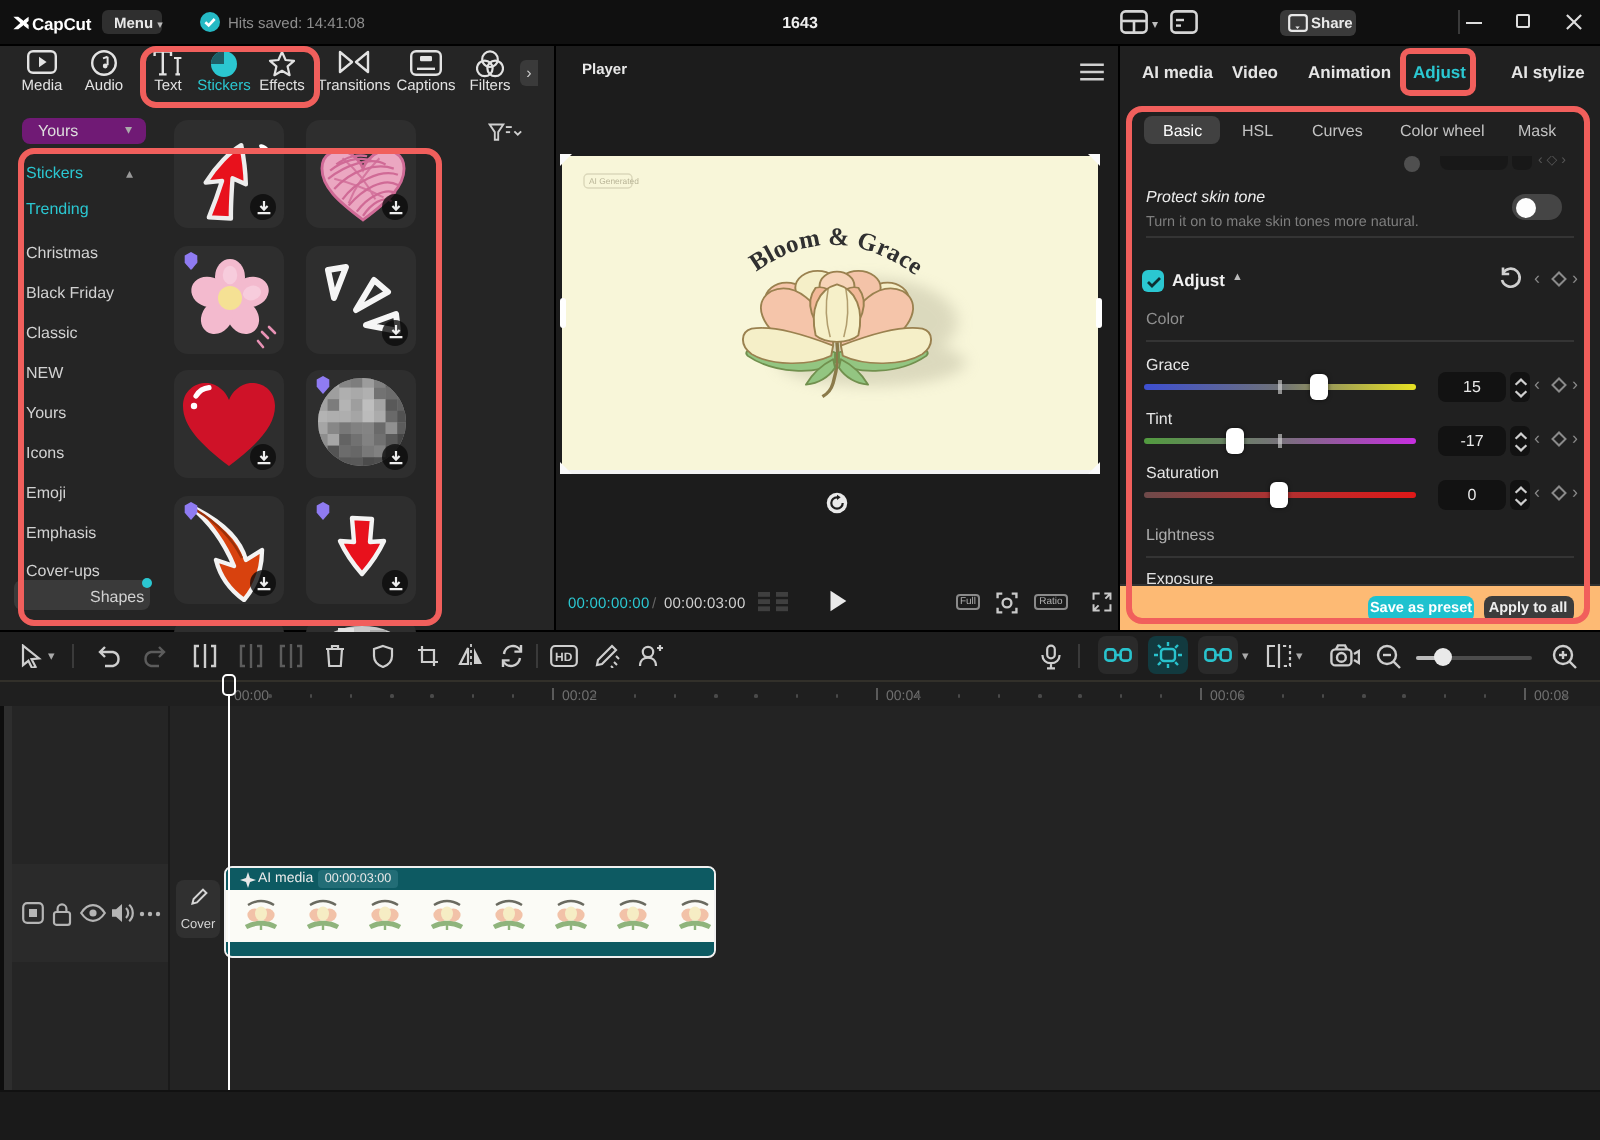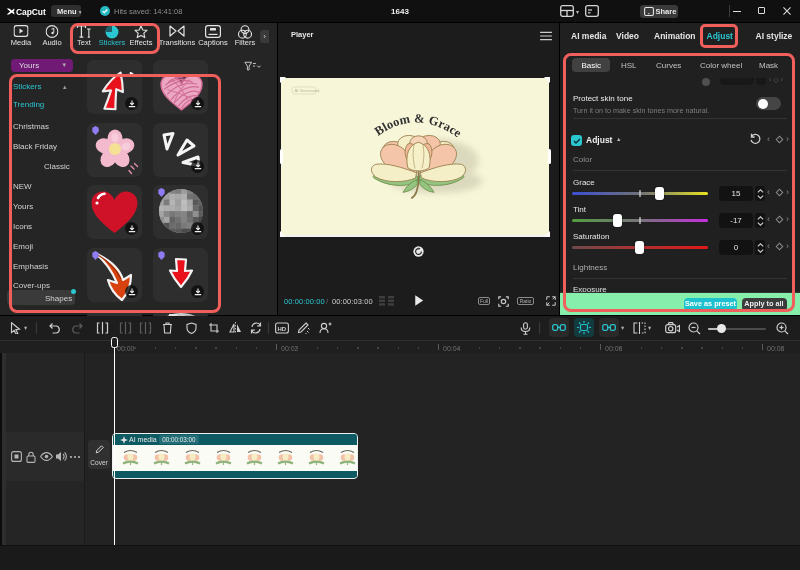--- a/index.html
+++ b/index.html
@@ -142,21 +142,21 @@
     <path d="M15.5 5 L17.5 7 L19.5 5" fill="none" stroke="#cfcfcf" stroke-width="1.1"></path>
   </svg>
 
   <div id="cats">
     <style>.cat { position:absolute; left:13px; font-size:8px; color:#d2d2d2; white-space:nowrap; }</style>
     <div class="cat" style="top:59px;color:#2bc7d1;">Stickers</div>
     <div class="abs" style="left:63px;top:60px;font-size:7px;color:#999;">▴</div>
     <div class="cat" style="top:76.5px;color:#2bc7d1;">Trending</div>
     <div class="cat" style="top:99px;">Christmas</div>
     <div class="cat" style="top:119px;">Black Friday</div>
-    <div class="cat" style="top:139px;padding-left:31px;">Classic</div>
+    <div class="cat" style="top:139px;">Classic</div>
     <div class="cat" style="top:159px;">NEW</div>
     <div class="cat" style="top:178.5px;">Yours</div>
     <div class="cat" style="top:198.5px;">Icons</div>
     <div class="cat" style="top:218.5px;">Emoji</div>
     <div class="cat" style="top:238.5px;">Emphasis</div>
     <div class="cat" style="top:258px;">Cover-ups</div>
     <div class="abs" style="left:7px;top:267px;width:68px;height:15px;background:#3a3a3a;border-radius:4px;"></div>
     <div class="cat" style="top:270.5px;z-index:2;margin-left:32px;">Shapes</div>
     <div class="abs" style="left:71px;top:266px;width:5px;height:5px;border-radius:50%;background:#2bc7d1;"></div>
   </div>
@@ -510,21 +510,21 @@
     <div class="stab" style="left:140px;">Color wheel</div>
     <div class="stab" style="left:199px;">Mask</div>
 
     <div class="abs" style="left:0;top:55px;width:240px;height:8px;overflow:hidden;opacity:.5;">
       <div class="abs" style="left:142px;top:0px;width:8px;height:8px;border-radius:50%;background:#7e7e7e;"></div>
       <div class="vbox" style="left:160px;top:-7px;height:14px;"></div>
       <div class="stp" style="left:196px;top:-7px;height:14px;"></div>
       <div class="abs" style="left:209px;top:-2px;font-size:7px;color:#8a8a8a;">‹ ◇ ›</div>
     </div>
 
-    <div class="abs" style="left:13px;top:71px;font-size:8px;color:#ececec;">Protect skin tone</div>
+    <div class="abs" style="left:13px;top:71px;font-size:8px;color:#ececec;font-style:italic;">Protect skin tone</div>
     <div class="abs" style="left:13px;top:82.5px;font-size:7.2px;color:#7e7e7e;">Turn it on to make skin tones more natural.</div>
     <div class="abs" style="left:196px;top:74px;width:25px;height:13px;background:#454545;border-radius:7px;">
       <div class="abs" style="left:1.5px;top:1.5px;width:10px;height:10px;border-radius:50%;background:#fdfdfd;"></div>
     </div>
     <div class="divi" style="top:95px;"></div>
 
     <div class="abs" style="left:11px;top:112px;width:11px;height:11px;background:#2bc7d1;border-radius:3px;">
       <svg class="abs" style="left:1.5px;top:2.5px;" width="8" height="6" viewBox="0 0 8 6">
           <path d="M1 3 L3 5 L7 1" stroke="#0d2f33" stroke-width="1.4" fill="none"></path>
         </svg>
@@ -591,21 +591,21 @@
     <div class="abs" style="left:207px;top:218px;font-size:9px;color:#8a8a8a;">‹</div>
     <svg class="abs" style="left:215px;top:219px;" width="9" height="9" viewBox="0 0 9 9">
         <rect x="2.2" y="2.2" width="4.6" height="4.6" fill="none" stroke="#8a8a8a" stroke-width="1" transform="rotate(45 4.5 4.5)"></rect>
       </svg>
     <div class="abs" style="left:226px;top:218px;font-size:9px;color:#8a8a8a;">›</div>
 
     <div class="abs" style="left:13px;top:240px;font-size:8px;color:#adadad;">Lightness</div>
     <div class="divi" style="top:255px;"></div>
     <div class="abs" style="left:13px;top:262px;font-size:8px;color:#e0e0e0;">Exposure</div>
 
-    <div class="abs" style="left:0;top:269px;width:240px;height:23px;background:#86efac;border-top:1px solid #333;">
+    <div class="abs" style="left:0;top:269px;width:240px;height:23px;background:#fdba74;border-top:1px solid #333;">
       <div class="abs" style="left:124px;top:5px;width:53px;height:12.5px;background:#1ec2cf;border-radius:4px;color:#fff;font-size:7.3px;font-weight:bold;text-align:center;line-height:12.5px;white-space:nowrap;">Save as preset</div>
       <div class="abs" style="left:181.5px;top:5px;width:45px;height:12.5px;background:#3c3c3c;border-radius:4px;color:#eee;font-size:7.3px;font-weight:bold;text-align:center;line-height:12.5px;white-space:nowrap;">Apply to all</div>
     </div>
   </div>
 </div>
 
 <div class="abs" id="timeline" style="left:0;top:316px;width:800px;height:254px;background:#1f1f1f;">
   <div id="ttoolbar" class="abs" style="left:0;top:0;width:800px;height:24px;background:#1d1d1d;">
     <style>.ti { position:absolute; top:6px; }</style>
     <svg class="ti" style="left:10px;" width="11" height="12" viewBox="0 0 11 12">

